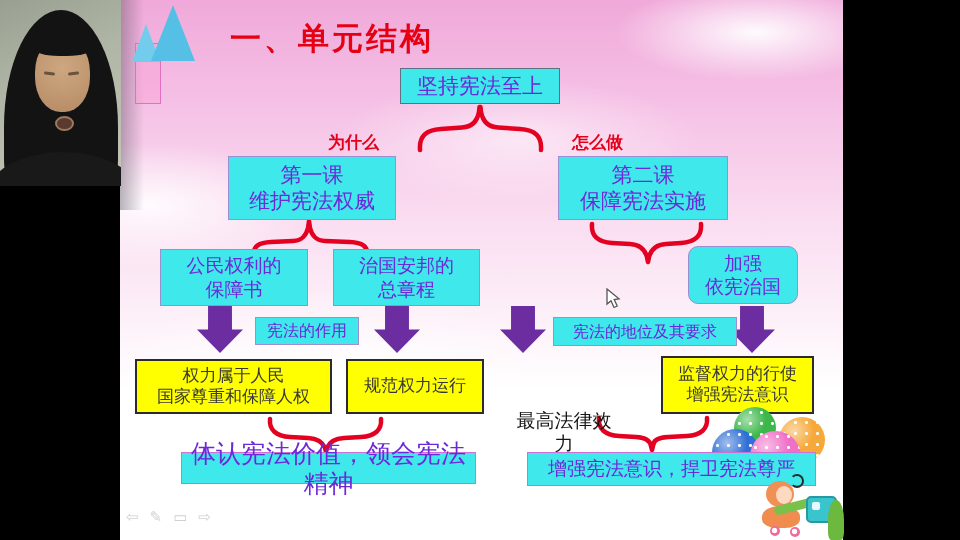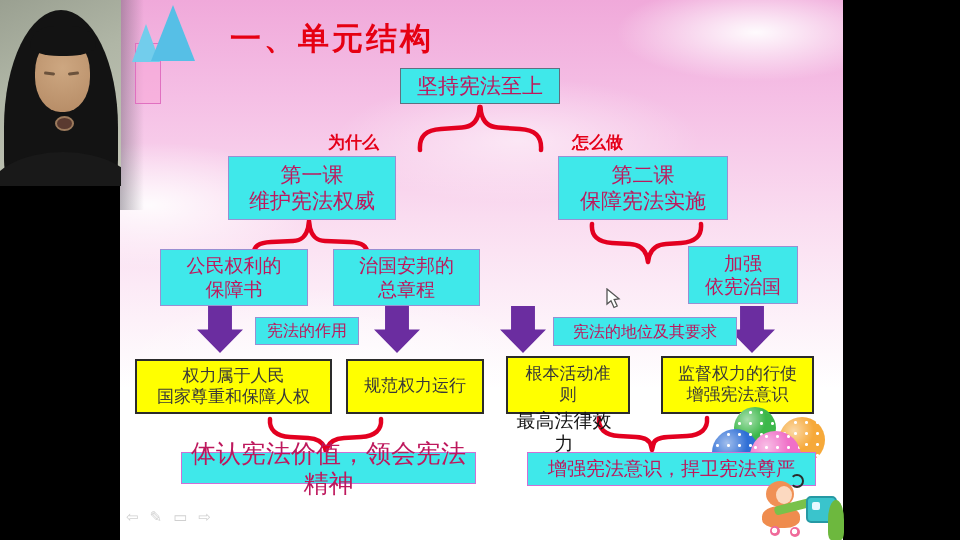--- a/index.html
+++ b/index.html
@@ -14,21 +14,21 @@
       radial-gradient(ellipse 230px 90px at 4% 38%, rgba(255,255,255,.9), rgba(255,255,255,0) 70%),
       radial-gradient(ellipse 260px 90px at 55% 26%, rgba(255,255,255,.55), rgba(255,255,255,0) 70%),
       radial-gradient(ellipse 300px 120px at 30% 70%, rgba(255,255,255,.8), rgba(255,255,255,0) 75%),
       linear-gradient(180deg,#f0a9da 0%,#f5bfe5 18%,#fadcf0 40%,#ffffff 72%,#ffffff 100%);
   }
   .edge-shadow{position:absolute;left:120px;top:0;width:24px;height:210px;
       background:linear-gradient(90deg,rgba(70,70,80,.38),rgba(70,70,80,0));}
 
   
   .box{position:absolute;display:flex;flex-direction:column;align-items:center;
-       justify-content:center;text-align:center;line-height:1.22;color:#be185d;
+       justify-content:center;text-align:center;line-height:1.22;color:#6d28d9;
        box-sizing:border-box;}
   .cyan{background:#3fe8ea;border:1px solid #998fd2;}
   .cyan-dark{background:#3fe8ea;border:1px solid #5f7080;}
   .magenta-border{border:1px solid #d06fd6;}
   .yellow{background:#ffff00;border:2px solid #2b2b2b;font-weight:normal;color:#383838;}
   .redtext{position:absolute;color:#e50019;font-weight:bold;font-size:17px;}
 
   
   .parrow{position:absolute;width:46px;height:47px;background:#6b2da0;
     clip-path:polygon(24% 0,76% 0,76% 50%,100% 50%,50% 100%,0 50%,24% 50%);}
@@ -141,21 +141,21 @@
   </div>
 
   <div class="box cyan" style="left:160px;top:249px;width:148px;height:57px;font-size:19px;">
     <span>公民权利的</span>
     <span>保障书</span>
   </div>
   <div class="box cyan" style="left:333px;top:249px;width:147px;height:57px;font-size:19px;">
     <span>治国安邦的</span>
     <span>总章程</span>
   </div>
-  <div class="box cyan" style="left:688px;top:246px;width:110px;height:58px;font-size:19px;">
+  <div class="box cyan" style="left:688px;top:246px;width:110px;height:58px;font-size:19px;border-radius:10px;">
     <span>加强</span>
     <span>依宪治国</span>
   </div>
 
   <div class="parrow" style="left:197px;top:306px;"></div>
   <div class="parrow" style="left:374px;top:306px;"></div>
   <div class="parrow" style="left:500px;top:306px;"></div>
   <div class="parrow" style="left:729px;top:306px;"></div>
 
   <div class="box cyan" style="left:255px;top:317px;width:104px;height:28px;font-size:16px;">
@@ -164,24 +164,20 @@
   <div class="box cyan" style="left:553px;top:317px;width:184px;height:29px;font-size:16px;">
     <span>宪法的地位及其要求</span>
   </div>
 
   <div class="box yellow" style="left:135px;top:359px;width:197px;height:55px;font-size:17px;">
     <span>权力属于人民</span>
     <span>国家尊重和保障人权</span>
   </div>
   <div class="box yellow" style="left:346px;top:359px;width:138px;height:55px;font-size:17px;">
     <span>规范权力运行</span>
-  </div>
-  <div class="box yellow" style="left:506px;top:356px;width:124px;height:58px;font-size:17px;">
-    <span>根本活动准</span>
-    <span>则</span>
   </div>
   <div class="box yellow" style="left:661px;top:356px;width:153px;height:58px;font-size:17px;">
     <span>监督权力的行使</span>
     <span>增强宪法意识</span>
   </div>
 
   <div class="box" style="left:508px;top:410px;width:112px;height:44px;font-size:19px;color:#151515;">
     <span>最高法律效力</span>
   </div>
 

